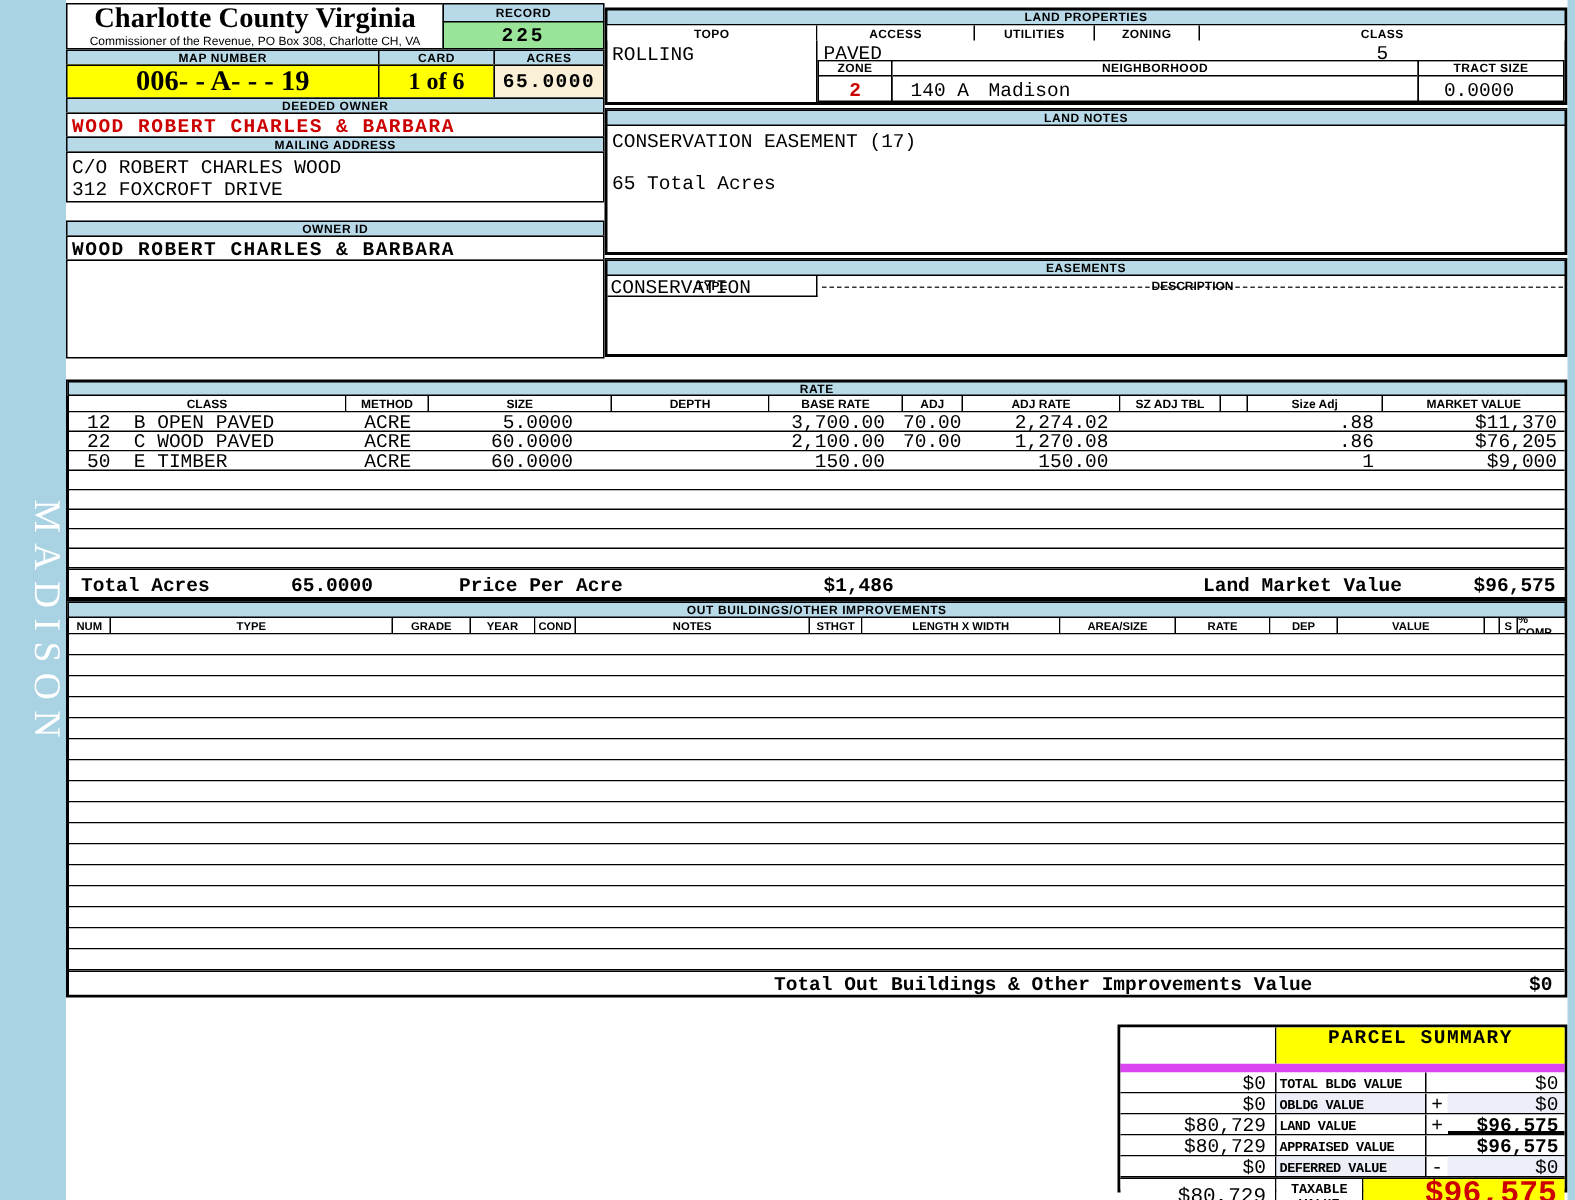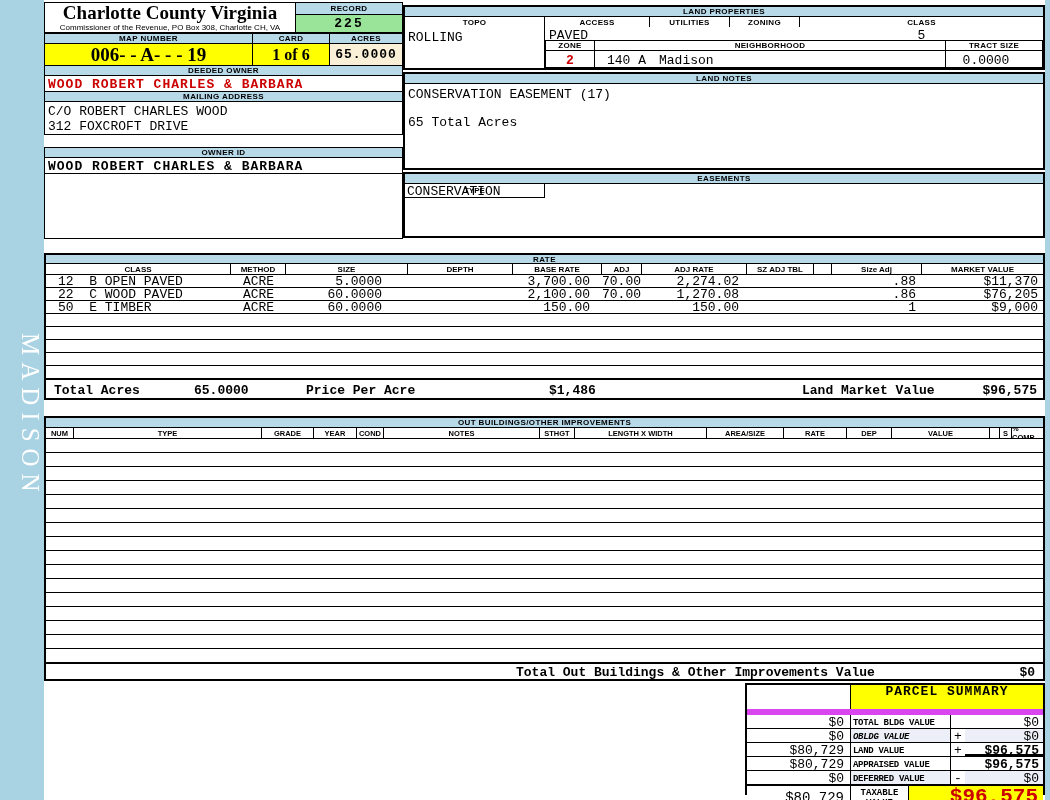--- a/index.html
+++ b/index.html
@@ -124,20 +124,24 @@
     <div class="val13 abs" style="left:3px;top:13px;">CONSERVATION EASEMENT (17)</div>
     <div class="val13 abs" style="left:3px;top:41px;">65 Total Acres</div>
   </div>
 
   <div class="abs box2" style="left:403px;top:172px;width:642px;height:66px;">
     <div class="hdrbar abs" style="left:-1px;top:-1px;width:640px;height:11px;">EASEMENTS</div>
     <div class="abs" style="left:0;top:10px;width:140px;height:14px;border-right:1px solid #000;border-bottom:1px solid #000;">
       <div class="abs" style="left:0;top:2px;width:100%;text-align:center;font-size:8px;font-weight:bold;">TYPE</div>
       <div class="val13 abs" style="left:2px;top:0;">CONSERVATION</div>
     </div>
+    <div class="abs" style="left:143px;top:10px;width:494px;height:14px;">
+      <div class="dashline abs" style="left:0;top:0;width:100%;height:8px;"></div>
+      <div class="abs" style="left:0;top:2px;width:100%;text-align:center;font-size:8px;font-weight:bold;">DESCRIPTION</div>
+    </div>
   </div>
 
   <div class="abs box2" style="left:44px;top:253px;width:1001px;height:147px;">
     <div class="hdrbar abs" style="left:-1px;top:-1px;width:999px;height:10px;">RATE</div>
     <div class="abs" style="left:0;top:9px;width:997px;height:11px;border-bottom:1px solid #000;" id="land-head">
         <div class="lth" style="left: 0px; width: 185px;">CLASS</div>
         <div class="lth" style="left: 185px; width: 55px;">METHOD</div>
         <div class="lth" style="left: 240px; width: 122px;">SIZE</div>
         <div class="lth" style="left: 362px; width: 105px;">DEPTH</div>
         <div class="lth" style="left: 467px; width: 89px;">BASE RATE</div>
@@ -187,21 +191,21 @@
     <div class="abs" style="left:0;top:124px;width:997px;height:19px;border-top:1px solid #000;background:#fff;">
       <span class="val13 bold abs" style="left:8px;top:3px;">Total Acres</span>
       <span class="val13 bold abs" style="left:148px;top:3px;">65.0000</span>
       <span class="val13 bold abs" style="left:260px;top:3px;">Price Per Acre</span>
       <span class="val13 bold abs" style="left:503px;top:3px;">$1,486</span>
       <span class="val13 bold abs" style="left:756px;top:3px;">Land Market Value</span>
       <span class="val13 bold abs" style="right:6px;top:3px;">$96,575</span>
     </div>
   </div>
 
-  <div class="abs box2" style="left:44px;top:400px;width:1001px;height:265px;margin-top:16px;">
+  <div class="abs box2" style="left:44px;top:400px;width:1001px;height:265px;">
     <div class="hdrbar abs" style="left:-1px;top:-1px;width:999px;height:11px;">OUT BUILDINGS/OTHER IMPROVEMENTS</div>
     <div class="abs" style="left:0;top:10px;width:997px;height:11px;border-bottom:1px solid #000;" id="ob-head">
         <div class="obh" style="left: 0px; width: 28px; font-size: 7.5px;">NUM</div>
         <div class="obh" style="left: 28px; width: 188px; font-size: 7.5px;">TYPE</div>
         <div class="obh" style="left: 216px; width: 52px; font-size: 7.5px;">GRADE</div>
         <div class="obh" style="left: 268px; width: 43px; font-size: 7.5px;">YEAR</div>
         <div class="obh" style="left: 311px; width: 27px; font-size: 7.5px;">COND</div>
         <div class="obh" style="left: 338px; width: 156px; font-size: 7.5px;">NOTES</div>
         <div class="obh" style="left: 494px; width: 35px; font-size: 7.5px;">STHGT</div>
         <div class="obh" style="left: 529px; width: 132px; font-size: 7.5px;">LENGTH X WIDTH</div>
@@ -244,21 +248,21 @@
     </div>
     <div id="ps-body">
         <div class="psr">
           <div class="psc prior" style="padding-top: 1px;">$0</div>
           <div class="psc lbl" style="padding-top: 2px;">TOTAL BLDG VALUE</div>
           <div class="psc op" style="padding-top: 1px;"></div>
           <div class="psc val" style="padding-top: 1px;">$0</div>
         </div>
         <div class="psr">
           <div class="psc prior" style="padding-top: 1px;">$0</div>
-          <div class="psc lbl lav" style="padding-top: 2px; font-style: italic;">OBLDG VALUE</div>
+          <div class="psc lbl lav" style="padding-top: 2px;">OBLDG VALUE</div>
           <div class="psc op" style="padding-top: 1px;">+</div>
           <div class="psc val lav" style="padding-top: 1px;">$0</div>
         </div>
         <div class="psr">
           <div class="psc prior" style="padding-top: 1px;">$80,729</div>
           <div class="psc lbl" style="padding-top: 2px;">LAND VALUE</div>
           <div class="psc op" style="padding-top: 1px;">+</div>
           <div class="psc val bold" style="padding-top: 1px; box-shadow: rgb(0, 0, 0) 0px -2px 0px inset;">$96,575</div>
         </div>
         <div class="psr">

